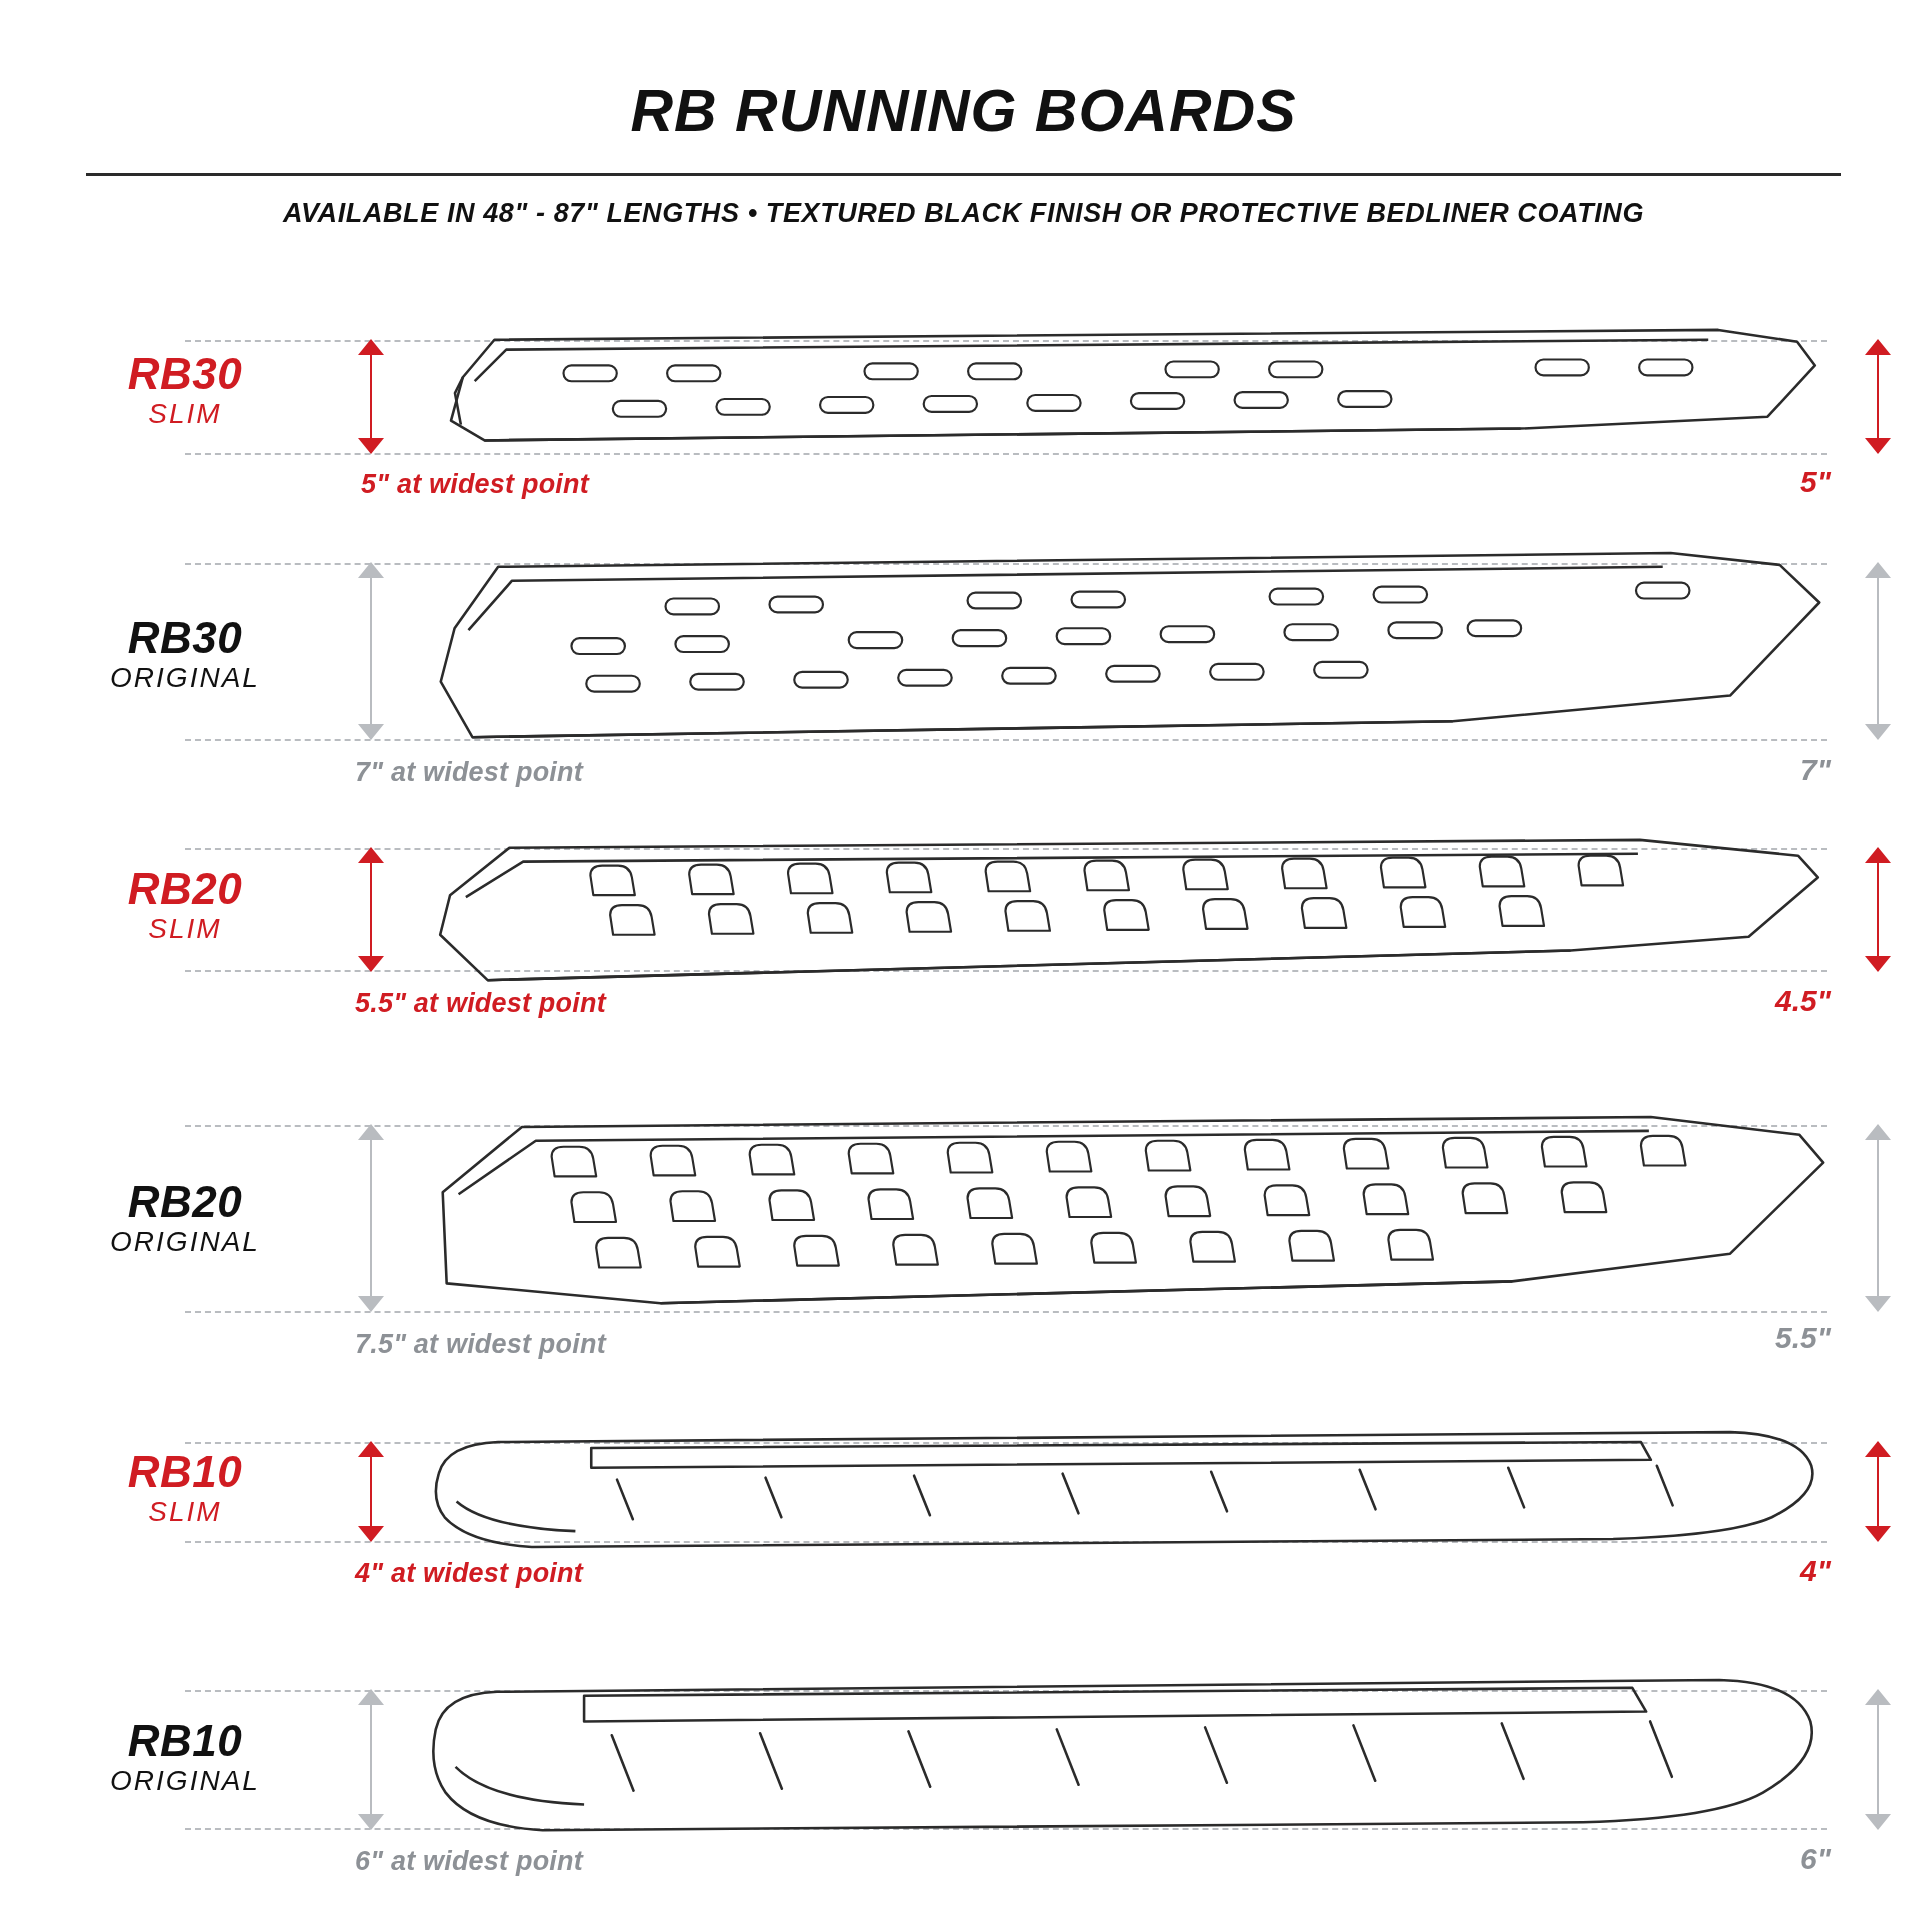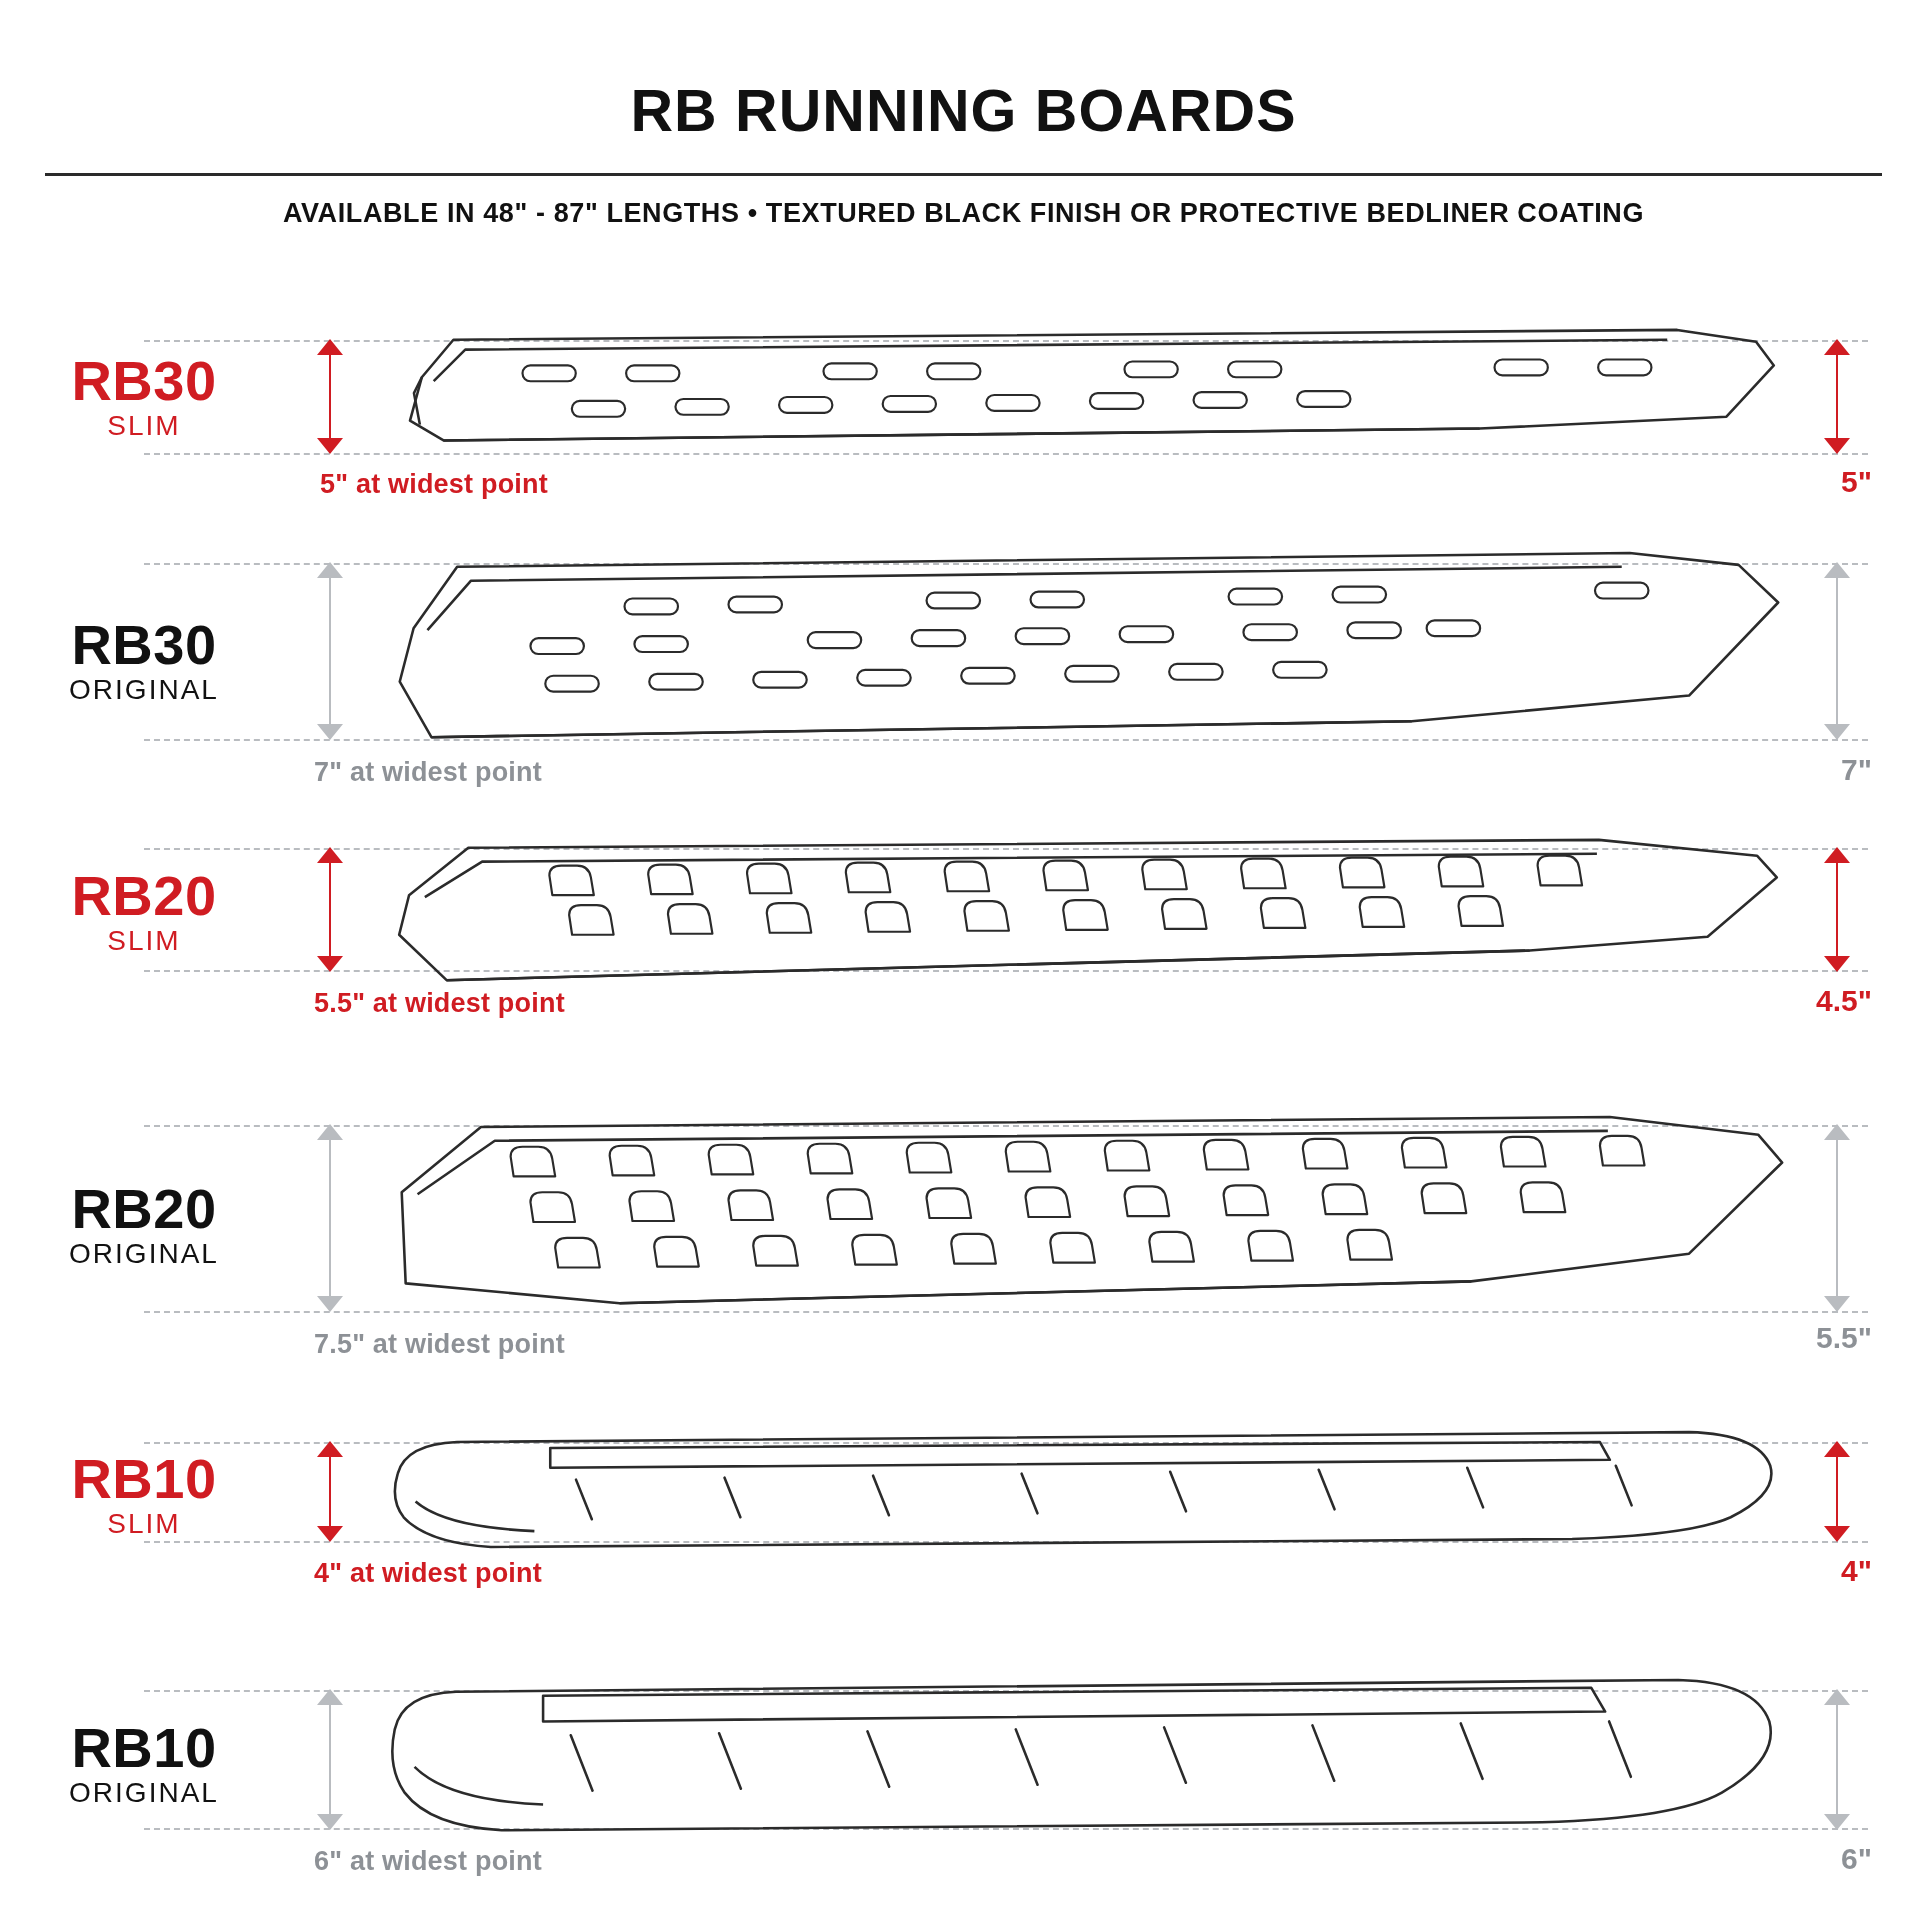--- a/index.html
+++ b/index.html
@@ -7,21 +7,22 @@
     width:1927px;height:1927px;
     background:#ffffff;
     font-family:"Liberation Sans", sans-serif;
     color:#1b1b1b;
     overflow:hidden;
   }
   .page{
     position:relative;
     width:1927px;height:1787px;
     box-sizing:border-box;
-    padding:0 45px;
+    padding:0 86px;
+    font-style:italic;
   }
 
   
   .title{
     text-align:center;
     font-size:59px;
     font-weight:bold;
     letter-spacing:1px;
     padding-top:77px;
     color:#111;
@@ -56,21 +57,21 @@
     border-top:2px dashed #b9bcc0;
     height:0;
   }
   .label-block{
     position:absolute;
     left:0;
     width:198px;
     text-align:center;
   }
   .label-main{
-    font-size:56px;
+    font-size:44px;
     font-weight:bold;
     line-height:1.02;
     letter-spacing:0.5px;
   }
   .label-sub{
     font-size:28px;
     letter-spacing:2px;
     line-height:1.2;
   }
   .red{color:#d01c22;}

